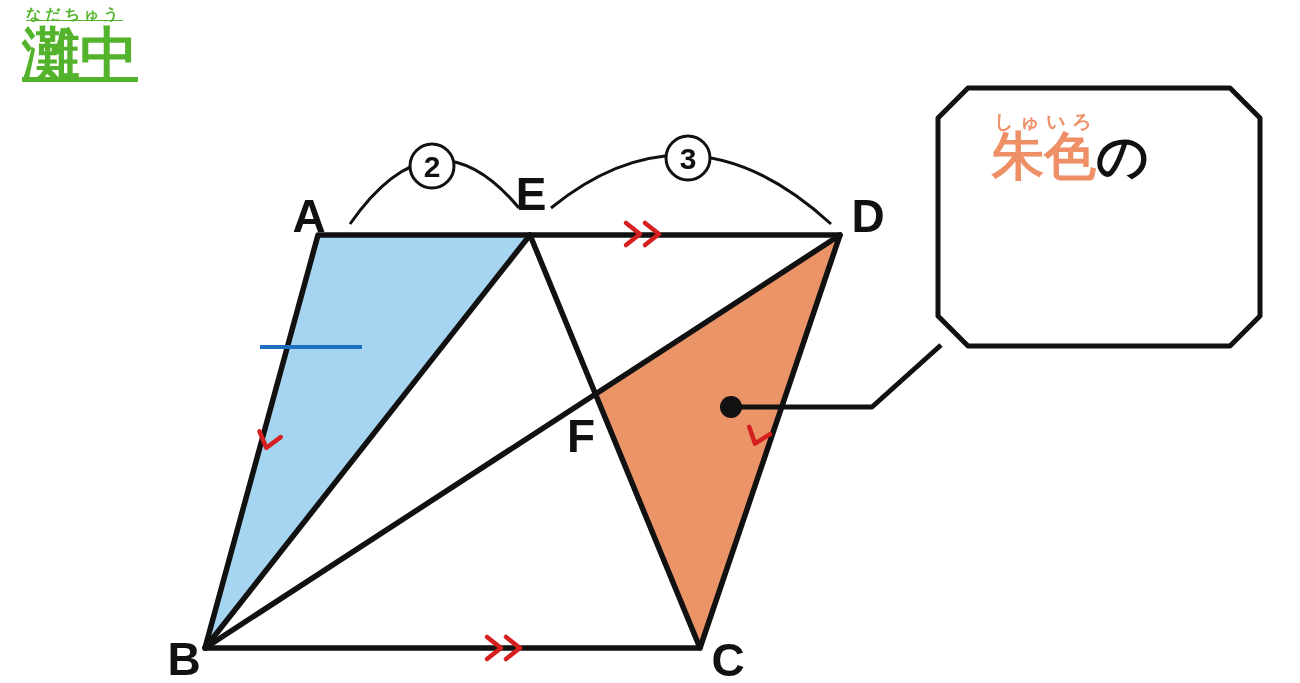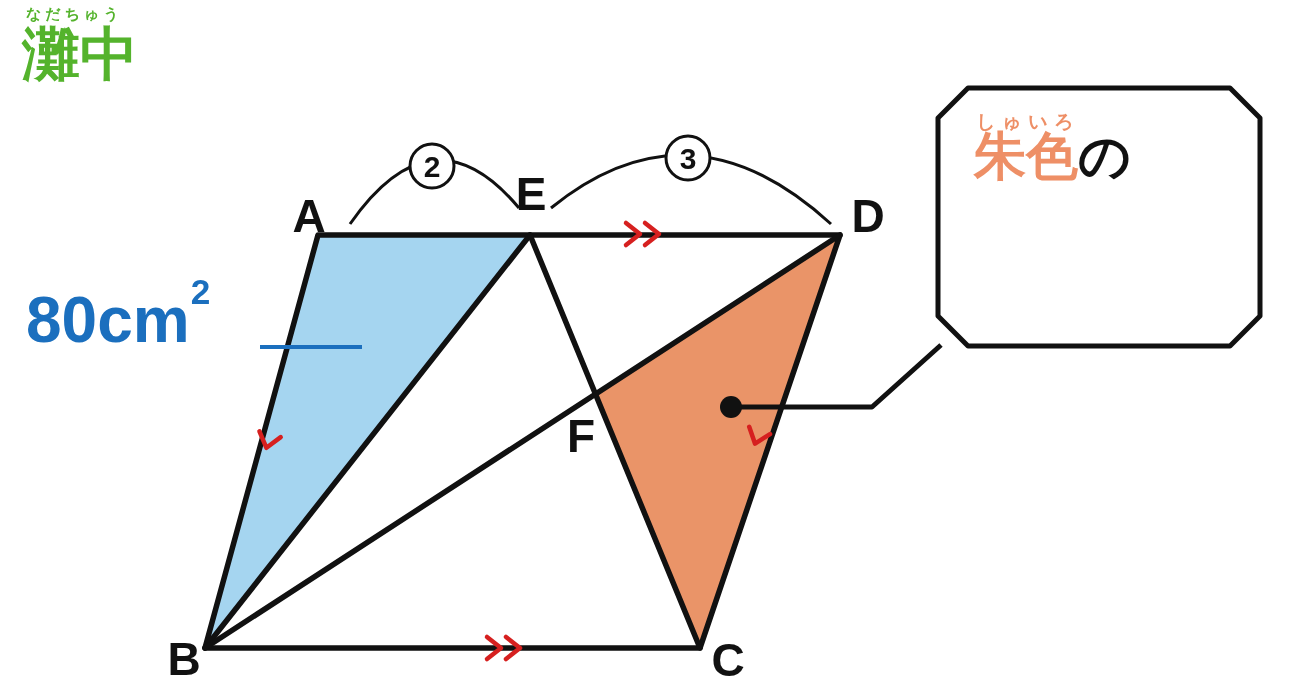--- a/index.html
+++ b/index.html
@@ -19,20 +19,21 @@
     position: absolute;
     left: 0;
     top: 0;
   }
   
   .logo {
     position: absolute;
     left: 22px;
     top: 5px;
     color: #54b32c;
+    text-decoration: underline;
   }
   .logo-furigana {
     font-size: 15px;
     font-weight: 700;
     letter-spacing: 4px;
     margin-left: 4px;
     color: #54b32c;
   }
   .logo-text {
     font-size: 58px;
@@ -63,20 +64,21 @@
     left: 974px;
     top: 112px;
     color: #111111;
   }
   .bubble-line {
     font-size: 52px;
     font-weight: 700;
     line-height: 1.05;
     margin-bottom: 14px;
     white-space: nowrap;
+    margin-left: 18px;
   }
   ruby { ruby-position: over; }
   rt {
     font-size: 19px;
     font-weight: 700;
     letter-spacing: 2px;
   }
   .accent, .accent rt, .accent span { color: #ee8f66; }
   .plain { color: #111111; }
   
@@ -142,23 +144,20 @@
     <text x="184" y="675" class="vlabel">B</text>
     <text x="728" y="676" class="vlabel">C</text>
     <text x="581" y="452" class="vlabel">F</text>
   </svg>
 
   <div class="logo">
     <div class="logo-furigana">なだちゅう</div>
     <div class="logo-text">灘中</div>
   </div>
 
-  <div class="area-label">
-    <span>80cm</span><sup>2</sup>
-  </div>
 
   <div class="bubble-text">
     <div class="bubble-line">
       <ruby class="accent"><span>朱色</span><rt>しゅいろ</rt></ruby><span class="plain">の</span>
     </div>
   </div>
 
 </div>
 
 </body></html>

